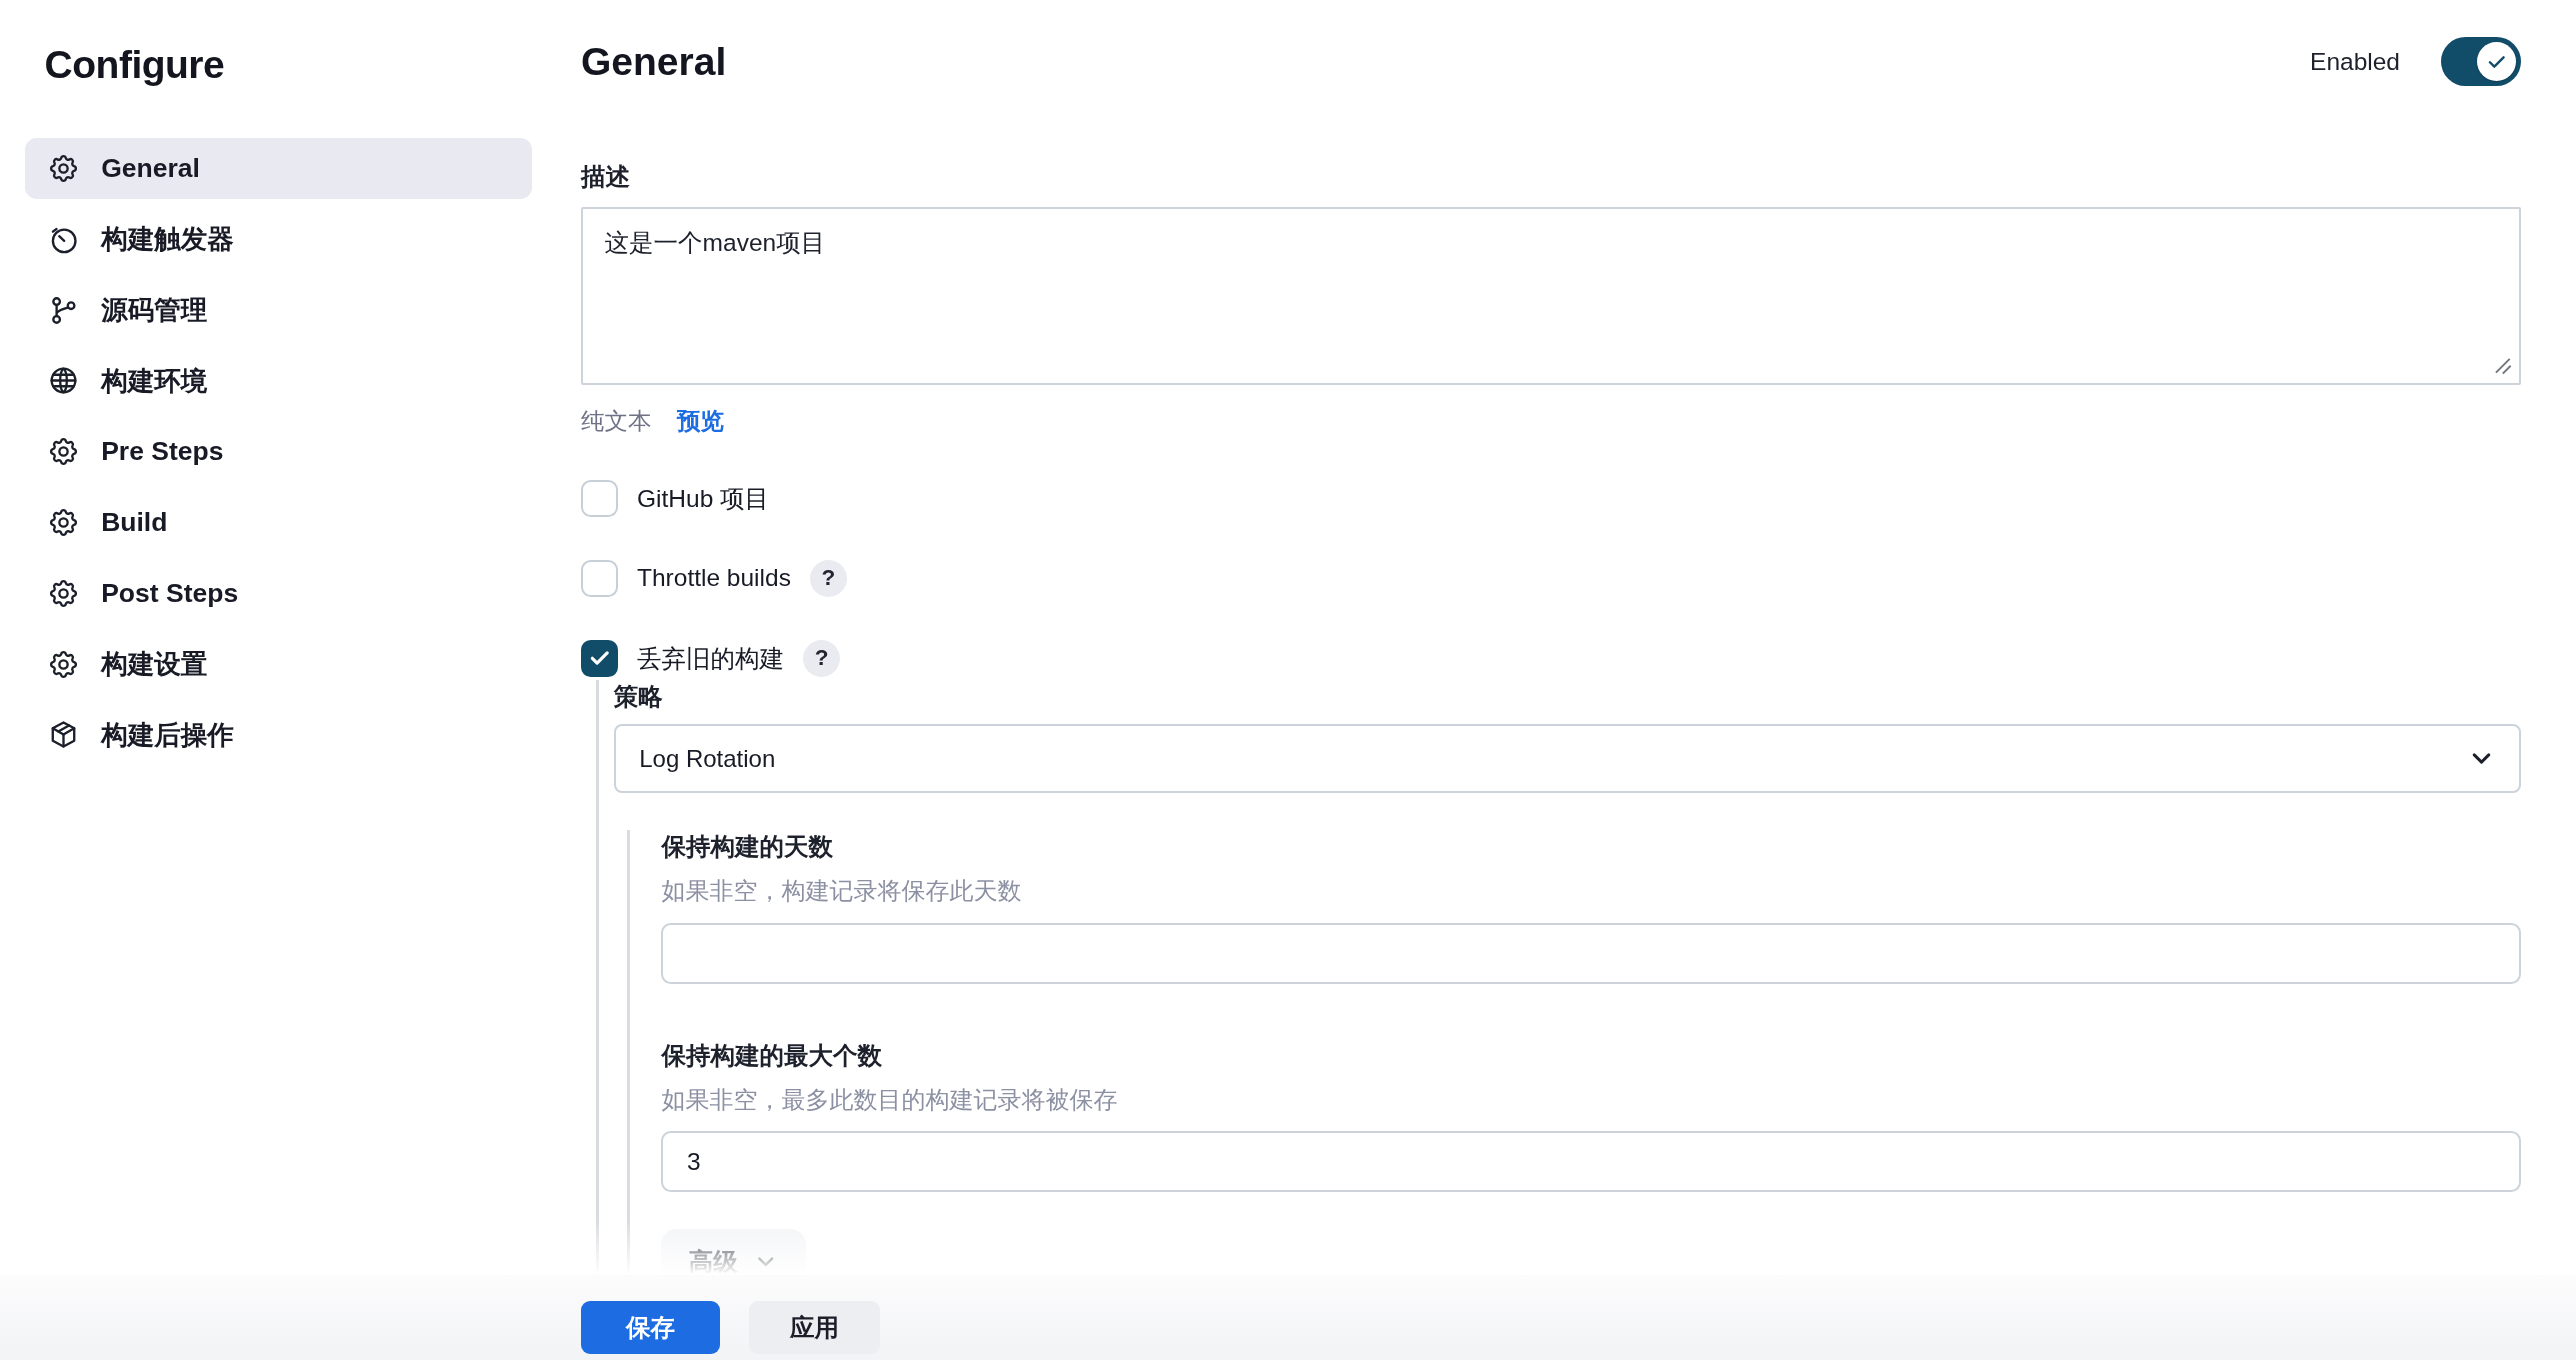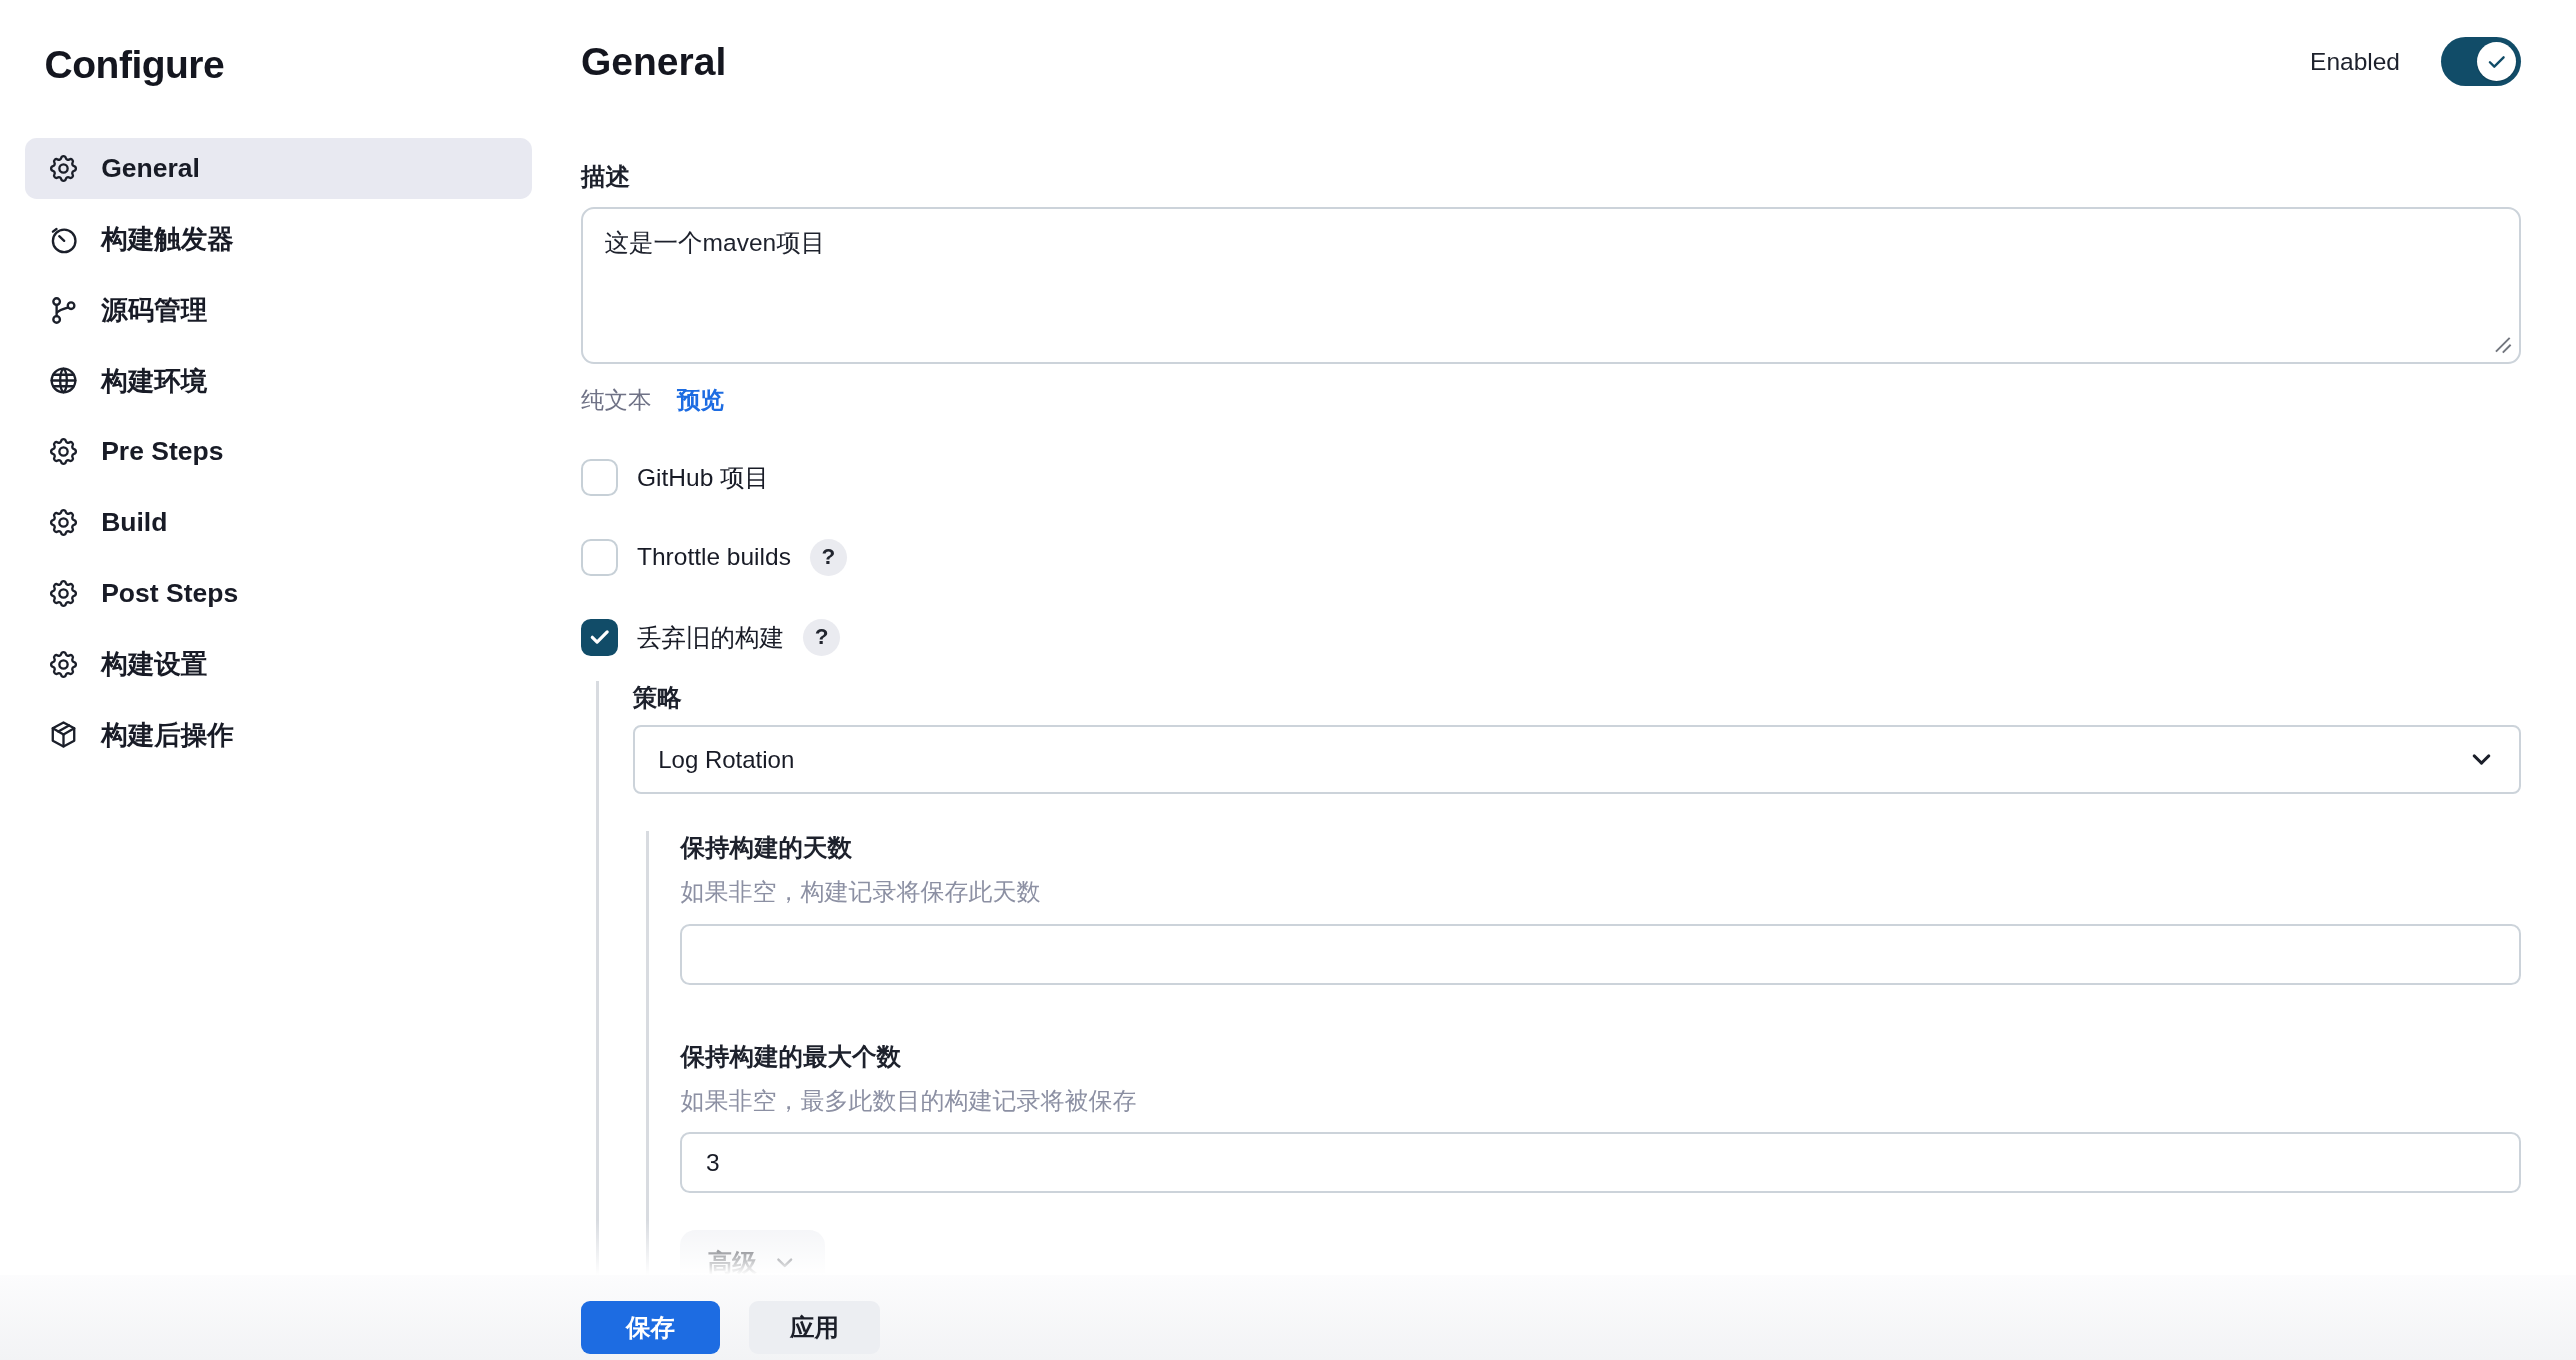--- a/index.html
+++ b/index.html
@@ -25,38 +25,38 @@
   .enabled-label{font-size:24.5px;font-weight:500;color:#1d212c}
   .toggle{width:80px;height:49px;border-radius:25.5px;background:#c9ced6;position:relative;cursor:pointer}
   .toggle.on{background:var(--navy,#114c68)}
   .toggle .knob{position:absolute;left:4.9px;top:4.9px;width:39px;height:39px;border-radius:50%;background:#fff;
     display:flex;align-items:center;justify-content:center;box-shadow:0 1px 2px rgba(0,0,0,.2)}
   .toggle.on .knob{left:auto;right:4.9px}
   .toggle .knob svg{width:23.5px;height:23.5px;stroke:var(--navy,#114c68);fill:none;stroke-width:2.4;stroke-linecap:round;stroke-linejoin:round}
   .field-label{font-size:24.5px;font-weight:600;color:#1d212c}
   .desc-label{margin-top:74px}
   .textarea-wrap{position:relative;margin-top:13.7px}
-  .textarea{width:100%;height:157px;box-sizing:border-box;border:2px solid var(--border,#ccd3da);
-    border-radius:13px;padding:17.6px 21.6px;font-family:"Liberation Sans",sans-serif;font-size:24.5px;color:#1d212c;
+  .textarea{width:100%;height:178px;box-sizing:border-box;border:2px solid var(--border,#ccd3da);
+    border-radius:2px;padding:17.6px 21.6px;font-family:"Liberation Sans",sans-serif;font-size:24.5px;color:#1d212c;
     resize:none;outline:none;display:block}
   .resize-grip{position:absolute;right:7.8px;bottom:7.8px;width:21.6px;height:21.6px;pointer-events:none}
   .resize-grip svg{stroke:#72767e;stroke-width:2;fill:none}
   .mode-row{margin-top:20px;display:flex;align-items:center;gap:25.5px;font-size:23.5px}
   .mode-plain{color:var(--muted,#6f7286)}
   .mode-preview{color:var(--accent,#1d6ce2);font-weight:700;cursor:pointer}
   .check-row{display:flex;align-items:center;gap:19px;margin-top:43px}
   .checkbox{width:37px;height:37px;flex:none;border-radius:9.8px;border:2.5px solid #c7d0d7;background:#fff;
     box-sizing:border-box;display:flex;align-items:center;justify-content:center;cursor:pointer}
   .checkbox svg{display:none;width:25.5px;height:25.5px;stroke:#fff;fill:none;stroke-width:3;stroke-linecap:round;stroke-linejoin:round}
   .checkbox.checked{background:var(--navy,#114c68);border-color:var(--navy,#114c68)}
   .checkbox.checked svg{display:block}
   .check-label{font-size:24.5px;font-weight:500;color:#181b26}
   .help-badge{width:37px;height:37px;border-radius:50%;background:#eaebf0;display:flex;align-items:center;
     justify-content:center;font-size:22.5px;font-weight:700;color:#22252f;cursor:pointer}
-  .discard-section{margin-top:25px;margin-left:14.7px;border-left:3.9px solid var(--guide,#d8dbe0);padding-left:34px}
+  .discard-section{margin-top:3px;margin-left:14.7px;border-left:3.9px solid var(--guide,#d8dbe0);padding-left:15px}
   .select{margin-top:11.8px;height:69px;box-sizing:border-box;border:2px solid var(--border,#ccd3da);border-radius:8px;
     display:flex;align-items:center;justify-content:space-between;padding:0 23.5px;font-size:24px;color:#181b26;
     background:#fff;cursor:pointer}
   .select svg{width:29px;height:29px;stroke:#1b1f2a;fill:none;stroke-width:2.4;stroke-linecap:round;stroke-linejoin:round}
   .inner-section{margin-top:37px;margin-left:13.7px;border-left:3.9px solid var(--guide,#d8dbe0);padding-left:31px}
   .group2{margin-top:55px}
   .hint{margin-top:11.8px;font-size:24px;color:var(--hint,#8c90a3)}
   .text-input{margin-top:15.7px;width:100%;height:61px;box-sizing:border-box;border:2px solid var(--border,#ccd3da);
     border-radius:9.8px;padding:0 23.5px;font-family:"Liberation Sans",sans-serif;font-size:24.5px;color:#181b26;outline:none;display:block}
   .advanced-btn{margin-top:37px;display:inline-flex;align-items:center;gap:15.7px;height:65px;padding:0 27.4px;

